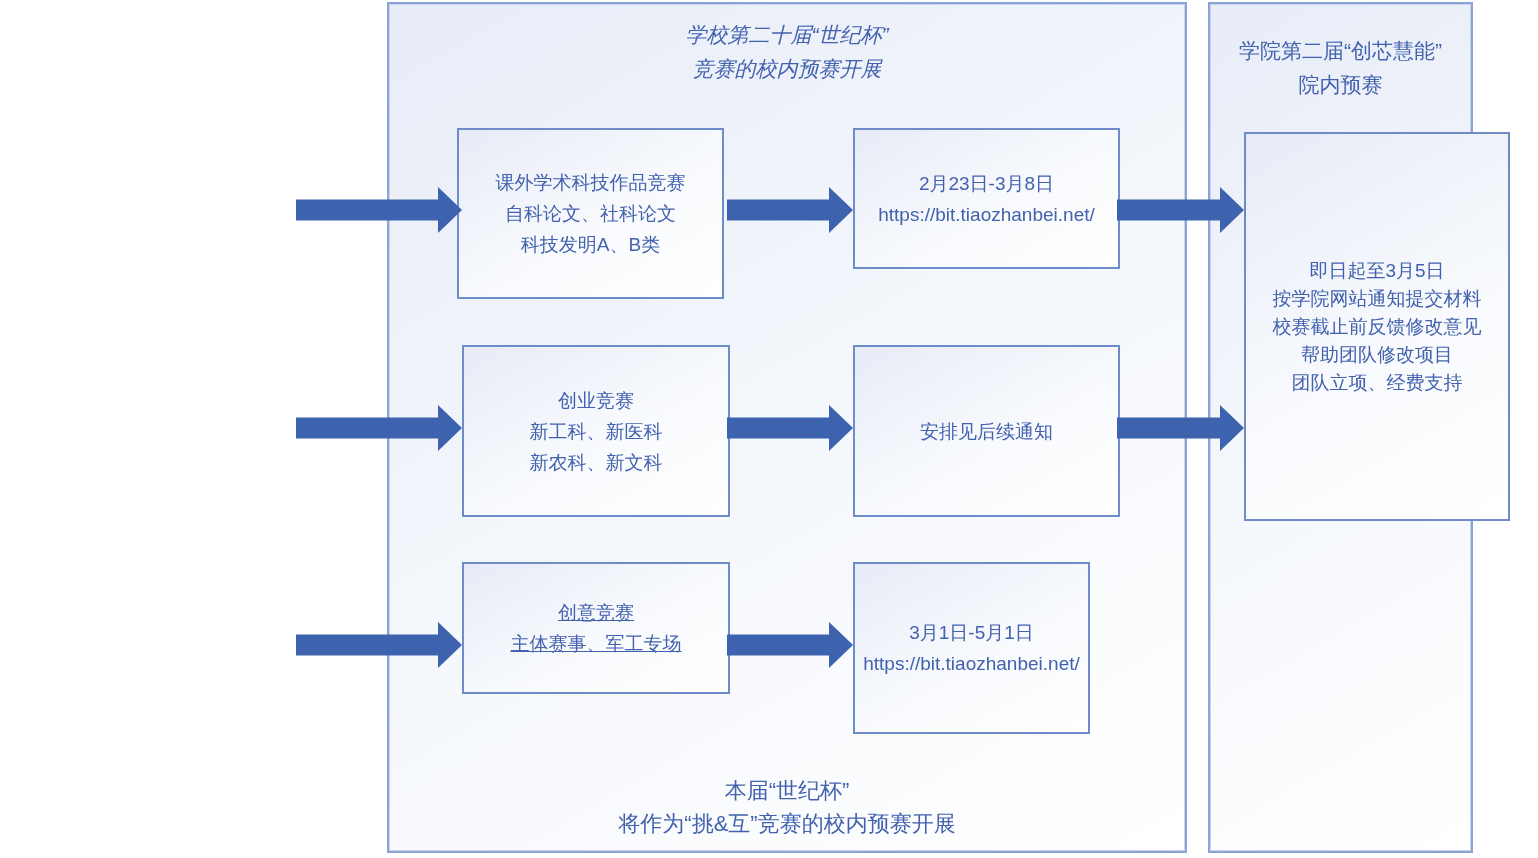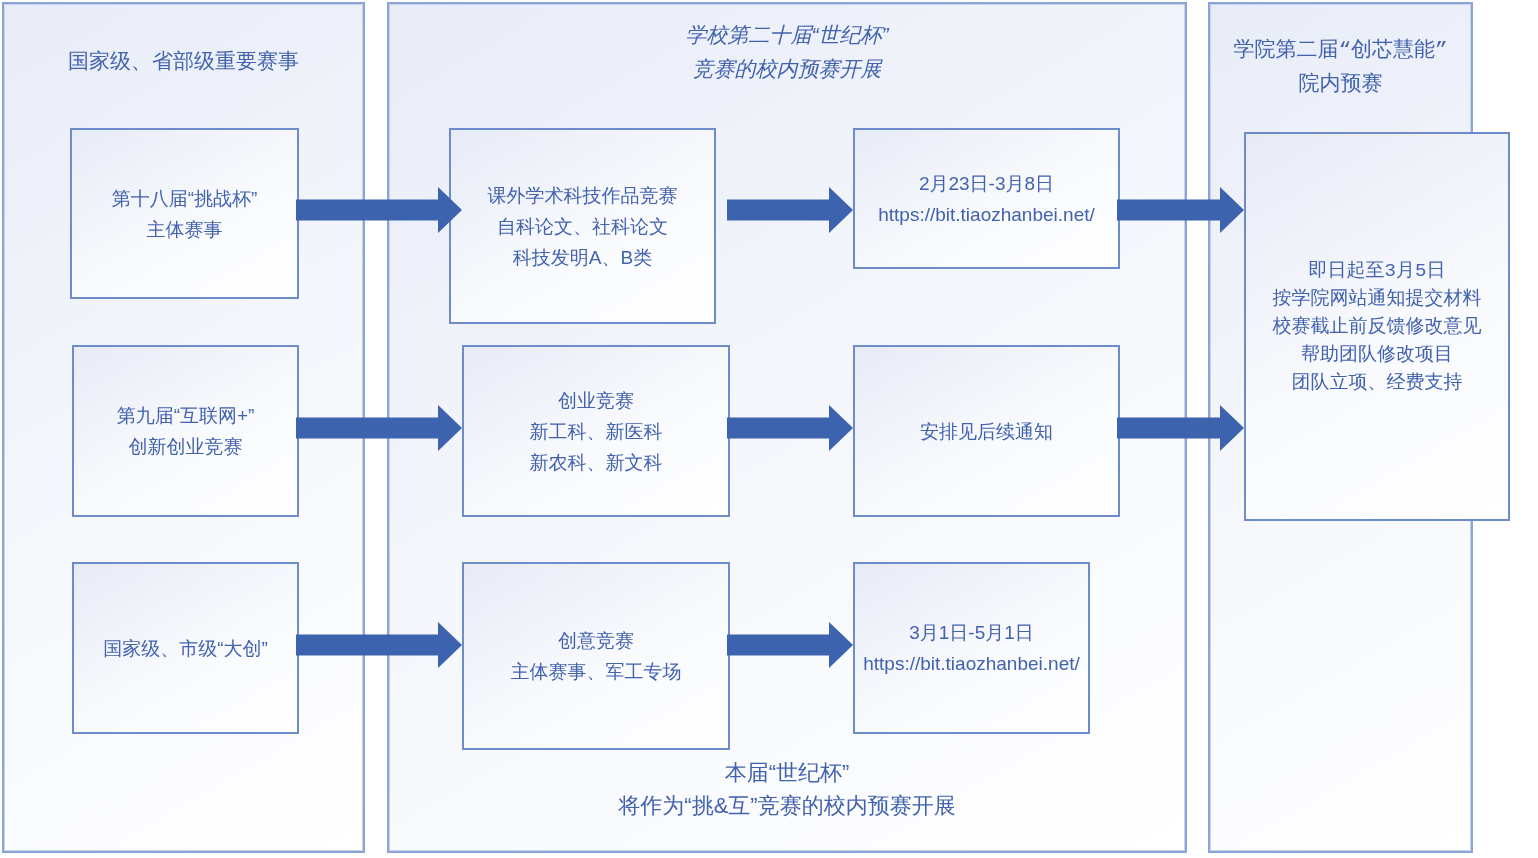--- a/index.html
+++ b/index.html
@@ -39,77 +39,61 @@
     width:0; height:0;
     border-top:23px solid transparent; border-bottom:23px solid transparent;
     border-left:24px solid #3d63ae;
   }
 </style>
 </head>
 <body>
 
 <div class="stage">
 
-  <div class="panel" style="left:2px; width:363px;">
-    <div class="panel-title" style="top:40px;">
-      <div>国家级、省部级重要赛事</div>
-    </div>
-    <div class="node" style="left:66px; top:124px; width:229px; height:171px;">
-      <div>第十八届“挑战杯”</div>
-      <div>主体赛事</div>
-    </div>
-    <div class="node" style="left:68px; top:341px; width:227px; height:172px;">
-      <div>第九届“互联网+”</div>
-      <div>创新创业竞赛</div>
-    </div>
-    <div class="node" style="left:68px; top:558px; width:227px; height:172px;">
-      <div>国家级、市级“大创”</div>
-    </div>
-  </div>
 
   <div class="panel" style="left:387px; width:800px;">
     <div class="panel-title" style="top:14px;font-style:italic;">
       <div>学校第二十届“世纪杯”</div>
       <div>竞赛的校内预赛开展</div>
     </div>
 
-    <div class="node" style="left:60px; top:124px; width:267px; height:196px;">
+    <div class="node" style="left:68px; top:124px; width:267px; height:171px;">
       <div>课外学术科技作品竞赛</div>
       <div>自科论文、社科论文</div>
       <div>科技发明A、B类</div>
     </div>
     <div class="node" style="left:73px; top:341px; width:268px; height:172px;">
       <div>创业竞赛</div>
       <div>新工科、新医科</div>
       <div>新农科、新文科</div>
     </div>
-    <div class="node" style="left:73px; top:558px; width:268px; height:188px;">
+    <div class="node" style="left:73px; top:558px; width:268px; height:132px;text-decoration:underline;">
       <div>创意竞赛</div>
       <div>主体赛事、军工专场</div>
     </div>
 
     <div class="node" style="left:464px; top:124px; width:267px; height:141px;">
       <div>2月23日-3月8日</div>
       <div>https://bit.tiaozhanbei.net/</div>
     </div>
     <div class="node" style="left:464px; top:341px; width:267px; height:172px;text-align:center;">
       <div>安排见后续通知</div>
     </div>
     <div class="node" style="left:464px; top:558px; width:237px; height:172px;">
       <div>3月1日-5月1日</div>
       <div>https://bit.tiaozhanbei.net/</div>
     </div>
 
-    <div class="footer-note" style="top:752px;">
+    <div class="footer-note" style="top:770px;">
       <div>本届“世纪杯”</div>
       <div>将作为“挑&amp;互”竞赛的校内预赛开展</div>
     </div>
   </div>
 
-  <div class="panel" style="left:1208px; width:265px;font-family:Liberation Mono, monospace;">
+  <div class="panel" style="left:1208px; width:265px;">
     <div class="panel-title" style="top:30px;">
       <div>学院第二届“创芯慧能”</div>
       <div>院内预赛</div>
     </div>
     <div class="node tight" style="left:34px; top:128px; width:266px; height:389px;">
       <div>即日起至3月5日</div>
       <div>按学院网站通知提交材料</div>
       <div>校赛截止前反馈修改意见</div>
       <div>帮助团队修改项目</div>
       <div>团队立项、经费支持</div>

